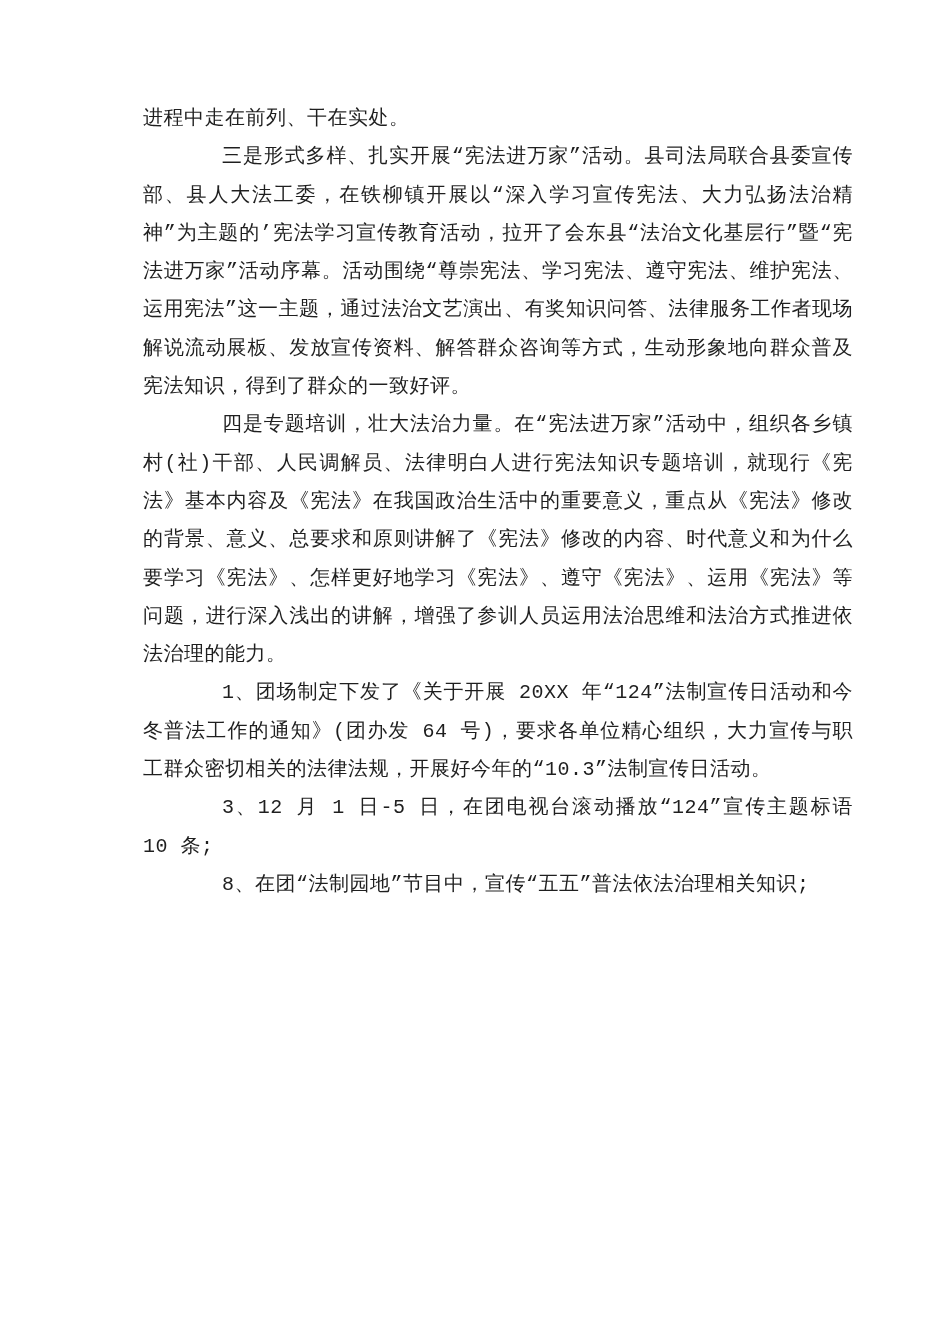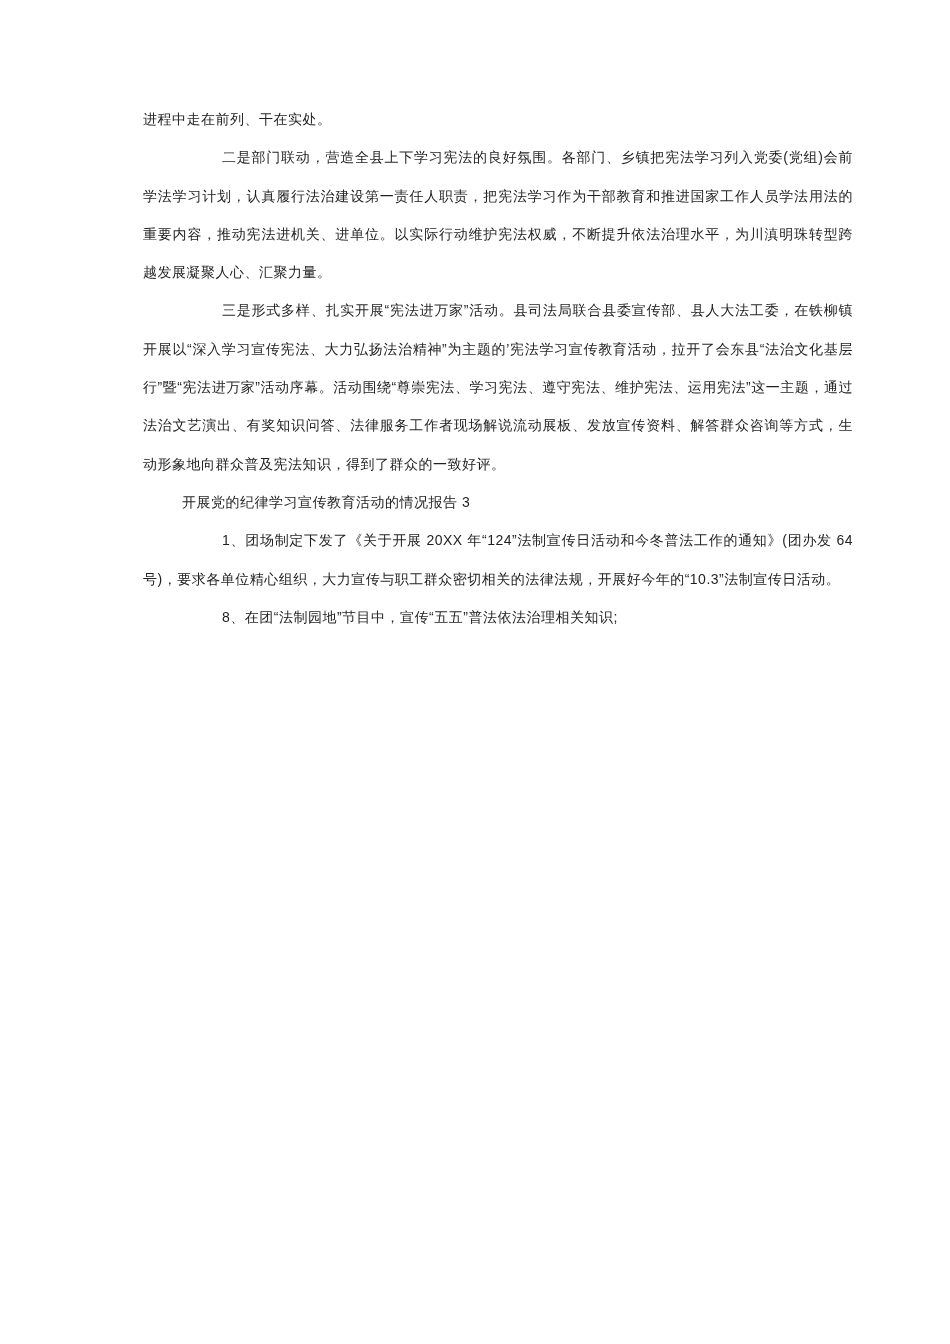--- a/index.html
+++ b/index.html
@@ -12,36 +12,36 @@
     box-sizing: border-box;
     width: 950px;
     height: 1344px;
     background: #ffffff;
     padding: 100px 97px 0 143px;
     overflow: hidden;
   }
   .doc-text p {
     margin: 0;
     padding: 0;
-    font-family: Liberation Sans, sans-serif;
-    font-size: 14px;
+    font-family: Liberation Mono, monospace;
+    font-size: 20px;
     line-height: 38.3px;
     color: #1f1f1f;
     text-align: justify;
     letter-spacing: 0.5px;
   }
   .para-indent   { text-indent: 79px; }
   .heading-indent{ text-indent: 39px; }
   .no-indent     { text-indent: 0; }
 </style>
 </head>
 <body>
 
 <div class="page">
   <div class="doc-text">
     <p class="no-indent">进程中走在前列、干在实处。</p>
-    <p class="para-indent">二是部门联动，营造全县上下学习宪法的良好氛围。各部门、乡镇把宪法学习列入党委(党组)会前学法学习计划，认真履行法治建设第一责任人职责，把宪法学习作为干部教育和推进国家工作人员学法用法的重要内容，推动宪法进机关、进单位。以实际行动维护宪法权威，不断提升依法治理水平，为川滇明珠转型跨越发展凝聚人心、汇聚力量。</p>
     <p class="para-indent">三是形式多样、扎实开展“宪法进万家”活动。县司法局联合县委宣传部、县人大法工委，在铁柳镇开展以“深入学习宣传宪法、大力弘扬法治精神”为主题的’宪法学习宣传教育活动，拉开了会东县“法治文化基层行”暨“宪法进万家”活动序幕。活动围绕“尊崇宪法、学习宪法、遵守宪法、维护宪法、运用宪法”这一主题，通过法治文艺演出、有奖知识问答、法律服务工作者现场解说流动展板、发放宣传资料、解答群众咨询等方式，生动形象地向群众普及宪法知识，得到了群众的一致好评。</p>
-    <p class="heading-indent">开展党的纪律学习宣传教育活动的情况报告 3</p>
+    <p class="para-indent">四是专题培训，壮大法治力量。在“宪法进万家”活动中，组织各乡镇村(社)干部、人民调解员、法律明白人进行宪法知识专题培训，就现行《宪法》基本内容及《宪法》在我国政治生活中的重要意义，重点从《宪法》修改的背景、意义、总要求和原则讲解了《宪法》修改的内容、时代意义和为什么要学习《宪法》、怎样更好地学习《宪法》、遵守《宪法》、运用《宪法》等问题，进行深入浅出的讲解，增强了参训人员运用法治思维和法治方式推进依法治理的能力。</p>
     <p class="para-indent">1、团场制定下发了《关于开展 20XX 年“124”法制宣传日活动和今冬普法工作的通知》(团办发 64 号)，要求各单位精心组织，大力宣传与职工群众密切相关的法律法规，开展好今年的“10.3”法制宣传日活动。</p>
+    <p class="para-indent">3、12 月 1 日-5 日，在团电视台滚动播放“124”宣传主题标语 10 条;</p>
     <p class="para-indent">8、在团“法制园地”节目中，宣传“五五”普法依法治理相关知识;</p>
   </div>
 </div>
 
 </body></html>

